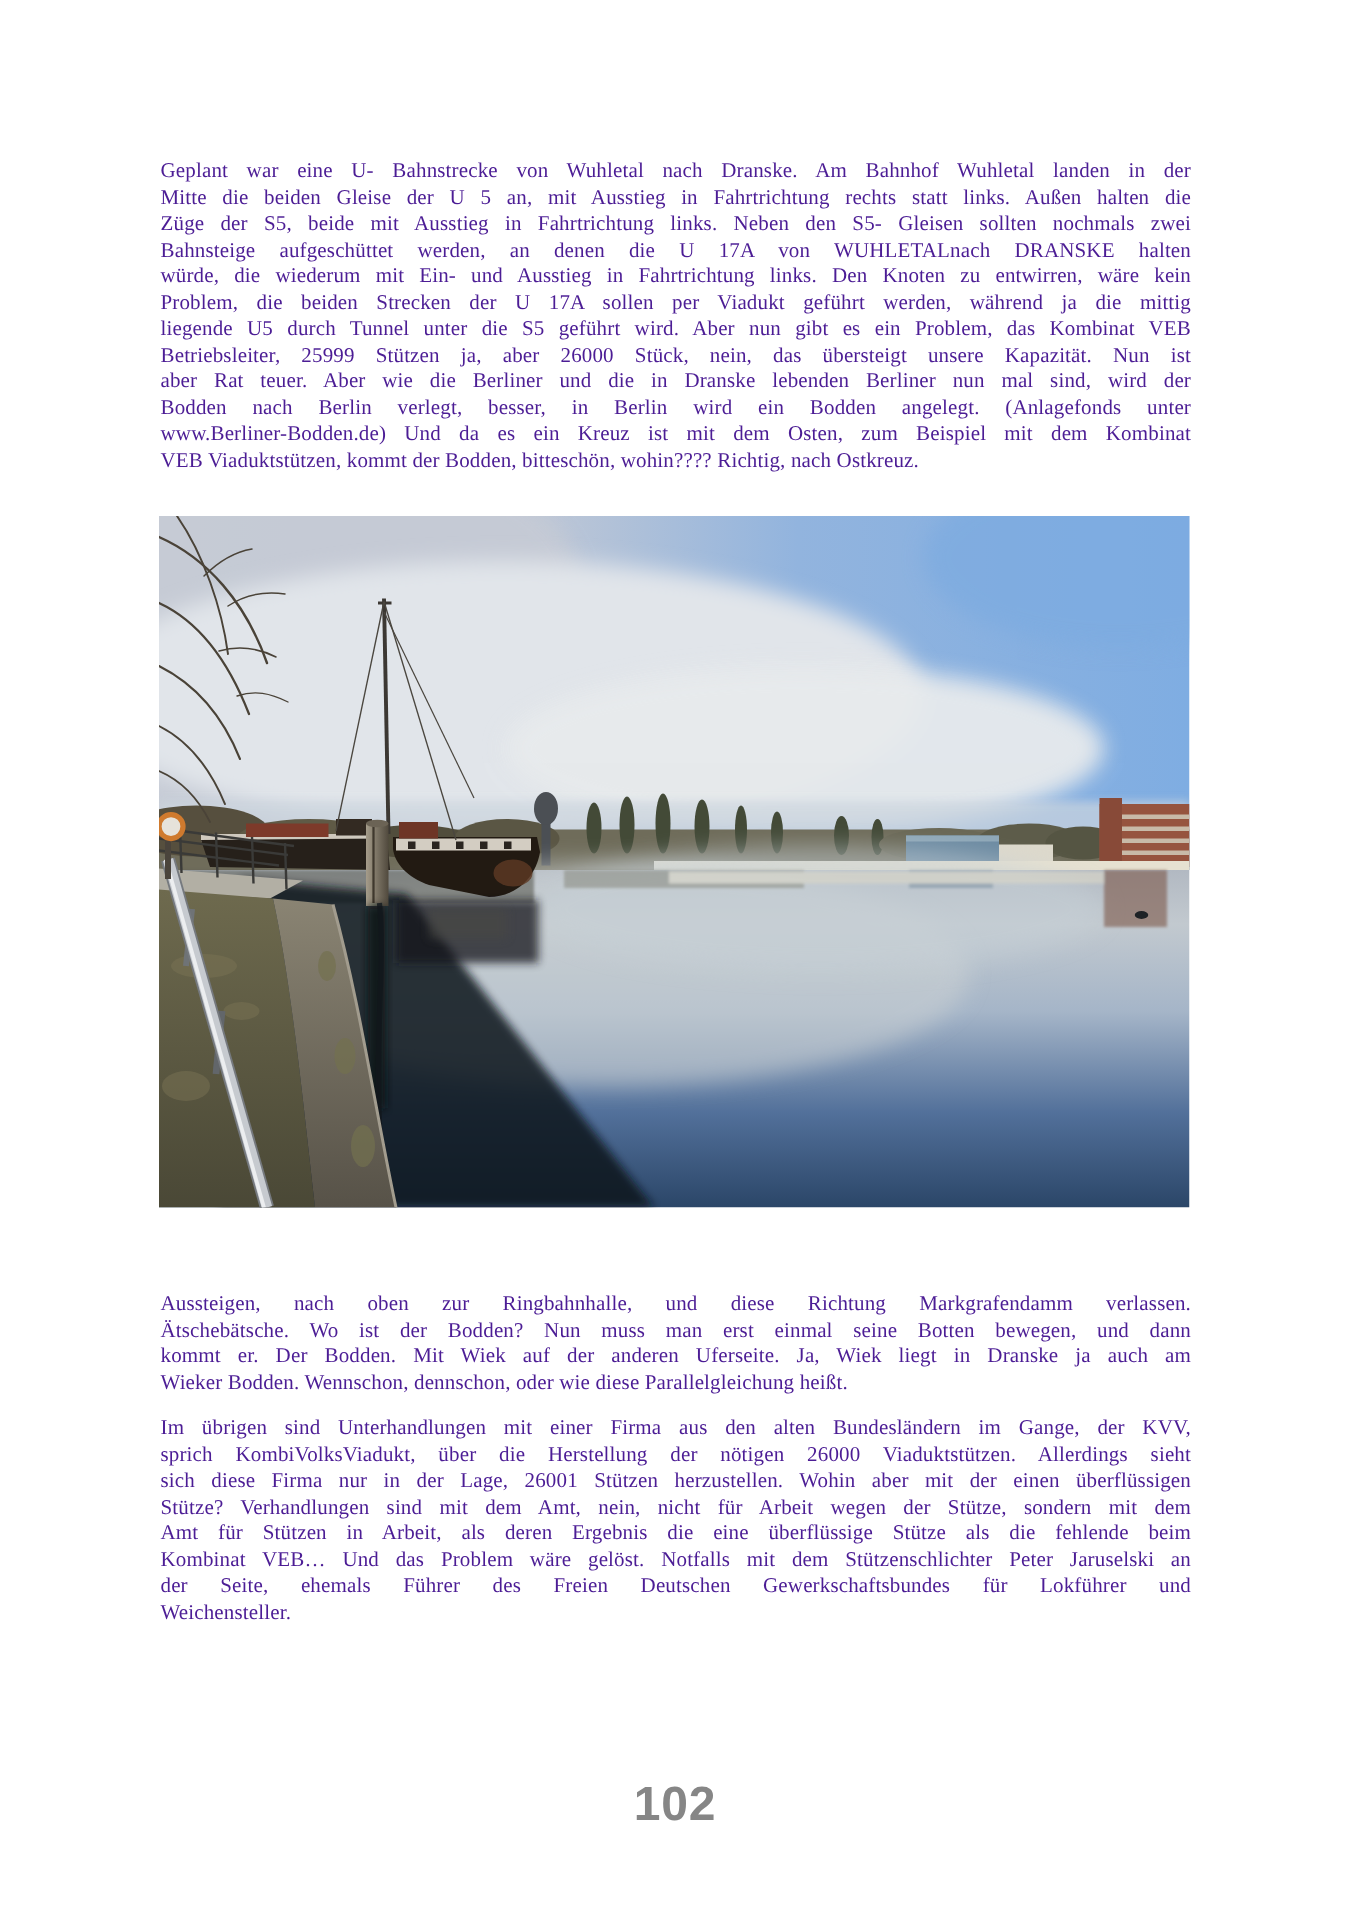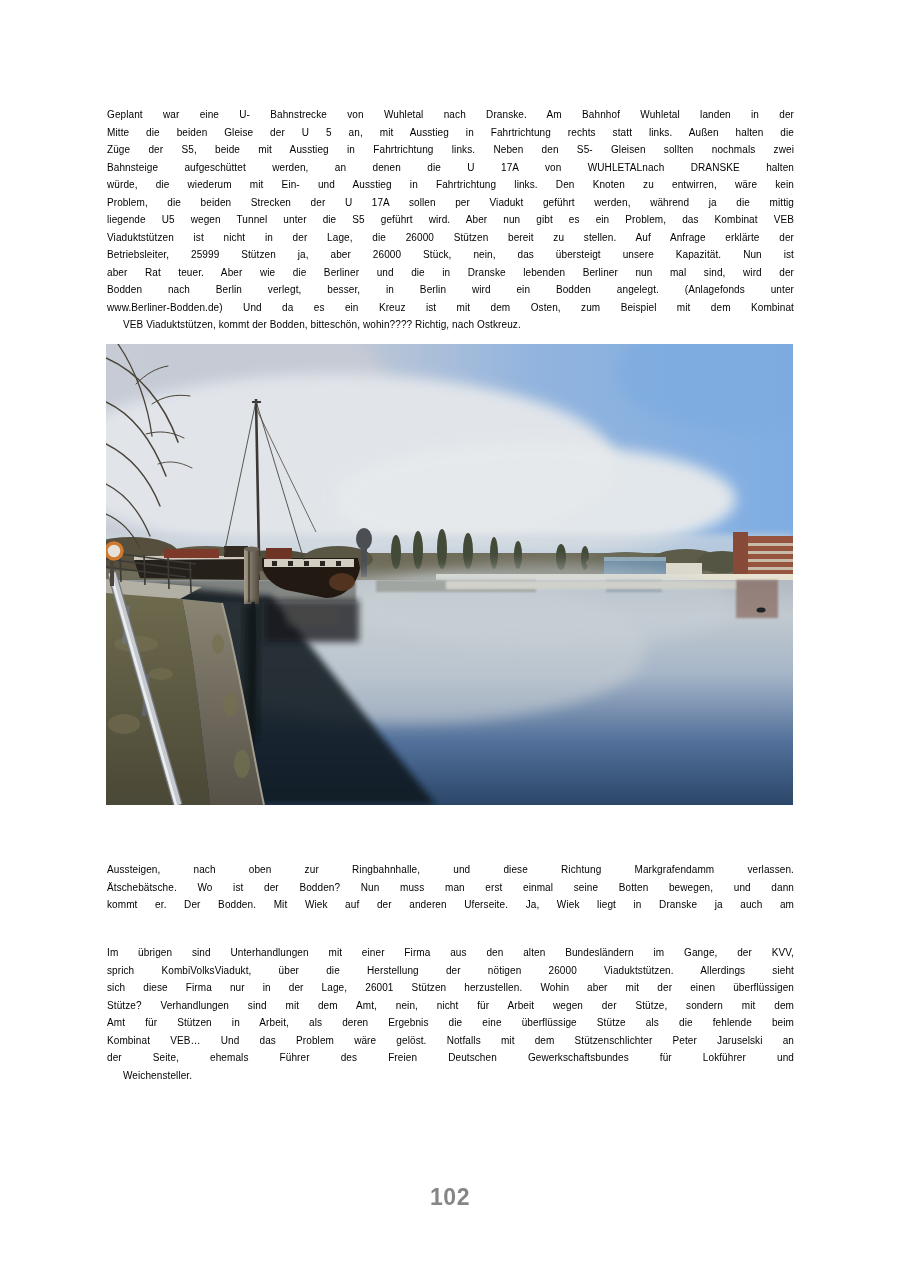--- a/index.html
+++ b/index.html
@@ -4,56 +4,55 @@
 <style>
   * { margin:0; padding:0; box-sizing:border-box; }
   html,body { background:#ffffff; }
   body {
     width:900px; height:1273px; position:relative; overflow:hidden;
     font-family:"Liberation Sans", sans-serif;
   }
   .page { position:absolute; inset:0; background:#ffffff; }
   .para {
     position:absolute; left:107px; width:687px;
-    font-size:10px; color:#000000; letter-spacing:0.1px;
+    font-size:14px; color:#4c1d95; letter-spacing:0.1px;font-family:Liberation Serif, serif;
   }
   .line {
     line-height:17.5px; height:17.5px;
     text-align:justify; text-align-last:justify;
     white-space:normal; overflow:visible;
   }
-  .line.last { text-align-last:left;margin-left:16px; }
+  .line.last { text-align-last:left; }
   #para1 { top:106px; }
   #para2 { top:861px; }
   #para3 { top:944px; }
   .photo-wrap {
     position:absolute; left:106px; top:344px; width:687px; height:461px;
     line-height:0;
   }
   .photo-wrap svg { display:block; width:687px; height:461px; }
   .pagenum {
     position:absolute; top:1184px; left:0; width:900px;
-    text-align:center; font-size:23px; font-weight:bold;
+    text-align:center; font-size:32px; font-weight:bold;
     color:#868686; letter-spacing:0.5px;
   }
 </style>
 </head>
 <body>
 
 <div class="page">
 
   <div class="para" id="para1">
       <div class="line">Geplant war eine U- Bahnstrecke von Wuhletal nach Dranske. Am Bahnhof Wuhletal landen in der</div>
       <div class="line">Mitte die beiden Gleise der U 5 an, mit Ausstieg in Fahrtrichtung rechts statt links. Außen halten die</div>
       <div class="line">Züge der S5, beide mit Ausstieg in Fahrtrichtung links. Neben den S5- Gleisen sollten nochmals zwei</div>
       <div class="line">Bahnsteige aufgeschüttet werden, an denen die U 17A von WUHLETALnach DRANSKE halten</div>
       <div class="line">würde, die wiederum mit Ein- und Ausstieg in Fahrtrichtung links. Den Knoten zu entwirren, wäre kein</div>
       <div class="line">Problem, die beiden Strecken der U 17A sollen per Viadukt geführt werden, während ja die mittig</div>
-      <div class="line">liegende U5 wegen Tunnel unter die S5 geführt wird. Aber nun gibt es ein Problem, das Kombinat VEB</div>
-      <div class="line">Viaduktstützen ist nicht in der Lage, die 26000 Stützen bereit zu stellen. Auf Anfrage erklärte der</div>
+      <div class="line">liegende U5 durch Tunnel unter die S5 geführt wird. Aber nun gibt es ein Problem, das Kombinat VEB</div>
       <div class="line">Betriebsleiter, 25999 Stützen ja, aber 26000 Stück, nein, das übersteigt unsere Kapazität. Nun ist</div>
       <div class="line">aber Rat teuer. Aber wie die Berliner und die in Dranske lebenden Berliner nun mal sind, wird der</div>
       <div class="line">Bodden nach Berlin verlegt, besser, in Berlin wird ein Bodden angelegt. (Anlagefonds unter</div>
       <div class="line">www.Berliner-Bodden.de) Und da es ein Kreuz ist mit dem Osten, zum Beispiel mit dem Kombinat</div>
       <div class="line last">VEB Viaduktstützen, kommt der Bodden, bitteschön, wohin???? Richtig, nach Ostkreuz.</div>
     </div>
 
   <div class="photo-wrap">
     <svg viewBox="0 0 687 461" xmlns="http://www.w3.org/2000/svg">
       <defs>
@@ -250,20 +249,21 @@
         <path d="M52,120 C64,116 74,118 86,124" stroke-width="0.9"></path>
         <path d="M0,170 C14,176 26,188 34,204" stroke-width="1.2"></path>
       </g>
     </svg>
   </div>
 
   <div class="para" id="para2">
       <div class="line">Aussteigen, nach oben zur Ringbahnhalle, und diese Richtung Markgrafendamm verlassen.</div>
       <div class="line">Ätschebätsche. Wo ist der Bodden? Nun muss man erst einmal seine Botten bewegen, und dann</div>
       <div class="line">kommt er. Der Bodden. Mit Wiek auf der anderen Uferseite. Ja, Wiek liegt in Dranske ja auch am</div>
+      <div class="line last">Wieker Bodden. Wennschon, dennschon, oder wie diese Parallelgleichung heißt.</div>
     </div>
 
   <div class="para" id="para3">
       <div class="line">Im übrigen sind Unterhandlungen mit einer Firma aus den alten Bundesländern im Gange, der KVV,</div>
       <div class="line">sprich KombiVolksViadukt, über die Herstellung der nötigen 26000 Viaduktstützen. Allerdings sieht</div>
       <div class="line">sich diese Firma nur in der Lage, 26001 Stützen herzustellen. Wohin aber mit der einen überflüssigen</div>
       <div class="line">Stütze? Verhandlungen sind mit dem Amt, nein, nicht für Arbeit wegen der Stütze, sondern mit dem</div>
       <div class="line">Amt für Stützen in Arbeit, als deren Ergebnis die eine überflüssige Stütze als die fehlende beim</div>
       <div class="line">Kombinat VEB… Und das Problem wäre gelöst. Notfalls mit dem Stützenschlichter Peter Jaruselski an</div>
       <div class="line">der Seite, ehemals Führer des Freien Deutschen Gewerkschaftsbundes für Lokführer und</div>

